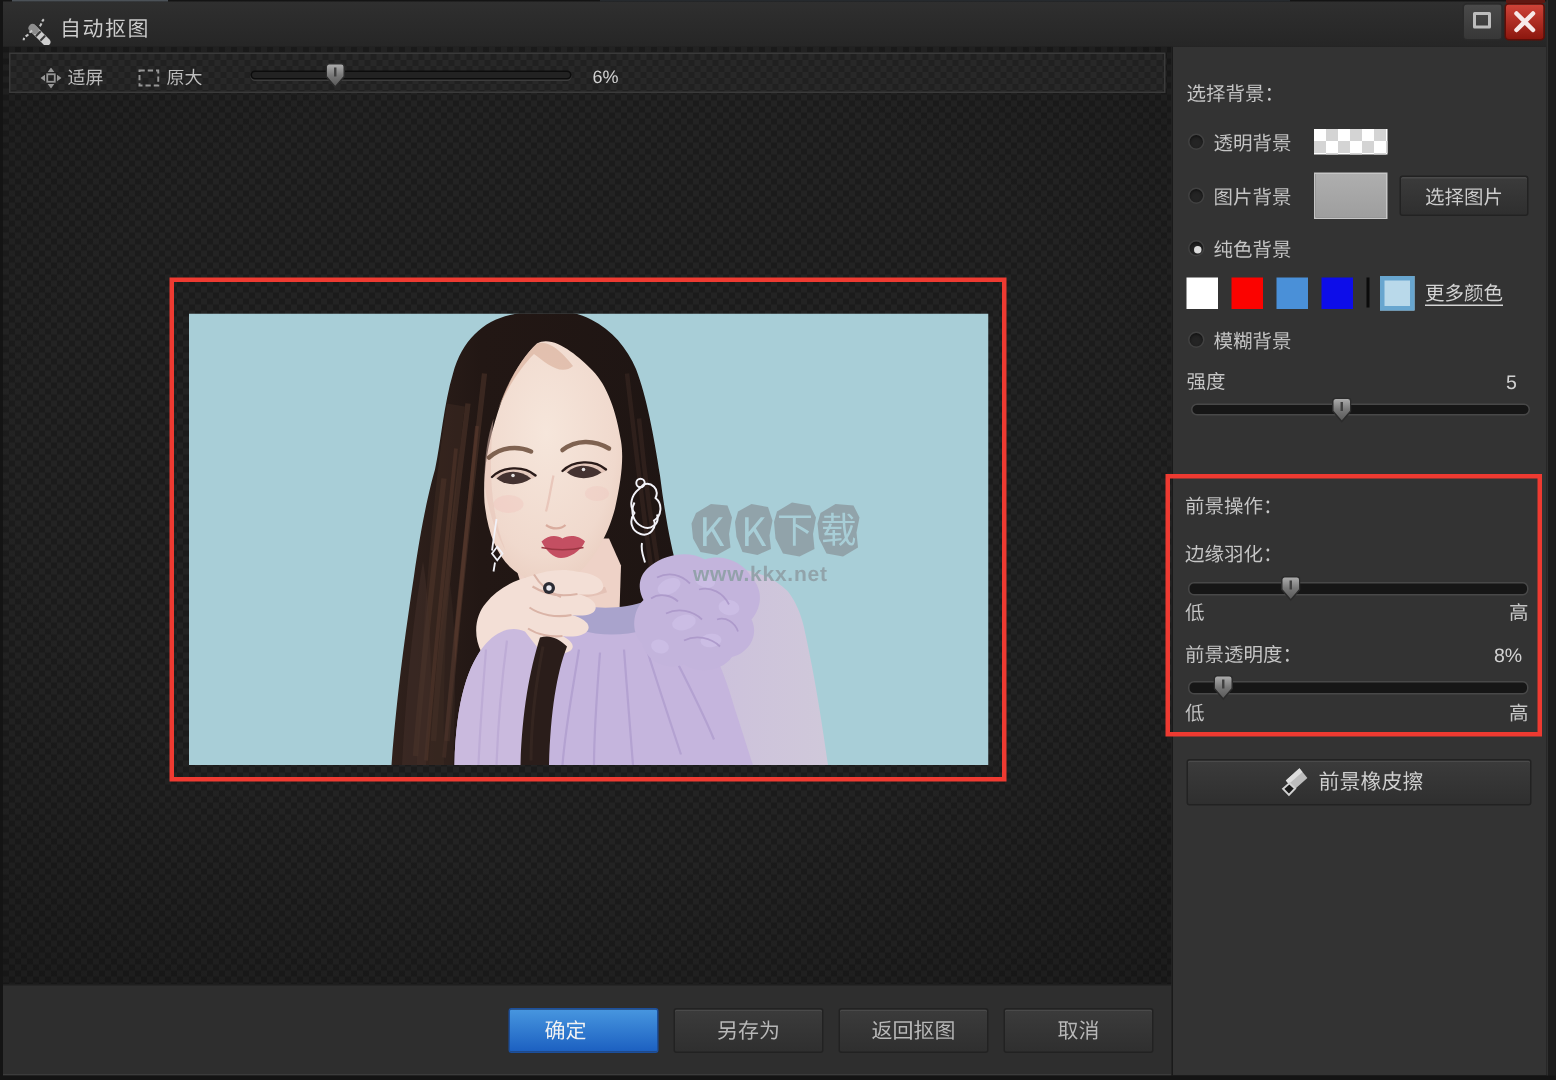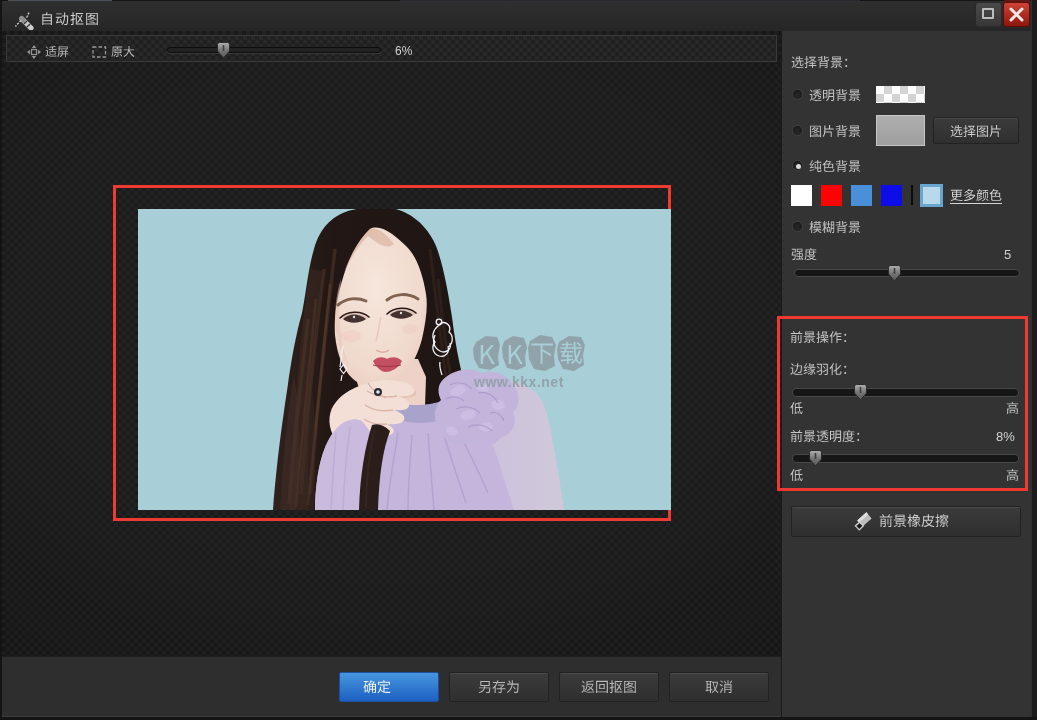--- a/index.html
+++ b/index.html
@@ -84,21 +84,21 @@
       <linearGradient id="kg" x1="0" y1="0" x2="0" y2="1">
         <stop offset="0" stop-color="#b0b0b0"></stop>
         <stop offset="0.5" stop-color="#777"></stop>
         <stop offset="1" stop-color="#585858"></stop>
       </linearGradient>
       <line x1="6.5" y1="3" x2="6.5" y2="9" stroke="#3f3f3f" stroke-width="1.6"></line>
     </svg>
 <div class="abs" style="left:395px;top:44px;font-size:12px;color:#d2d2d2;">6%</div>
 <div class="abs" style="left:113px;top:185px;width:558px;height:336px;border:3px solid #ee3a31;"></div>
 <div class="abs" style="left:777px;top:316px;width:251px;height:175px;border:3px solid #ee3a31;"></div>
-<div class="abs" style="left:138px;top:209px;width:533px;height:224px"><svg width="533" height="301" viewBox="0 0 533 301">
+<div class="abs" style="left:126px;top:209px;width:533px;height:224px"><svg width="533" height="301" viewBox="0 0 533 301">
         <defs>
           <linearGradient id="hg" x1="0" y1="0" x2="1" y2="0">
             <stop offset="0" stop-color="#30211c"></stop>
             <stop offset="0.3" stop-color="#221714"></stop>
             <stop offset="1" stop-color="#1e1513"></stop>
           </linearGradient>
           <radialGradient id="fg" cx="0.45" cy="0.38" r="0.85">
             <stop offset="0" stop-color="#f6e6db"></stop>
             <stop offset="0.6" stop-color="#f0d9cd"></stop>
             <stop offset="1" stop-color="#e3c1b1"></stop>

